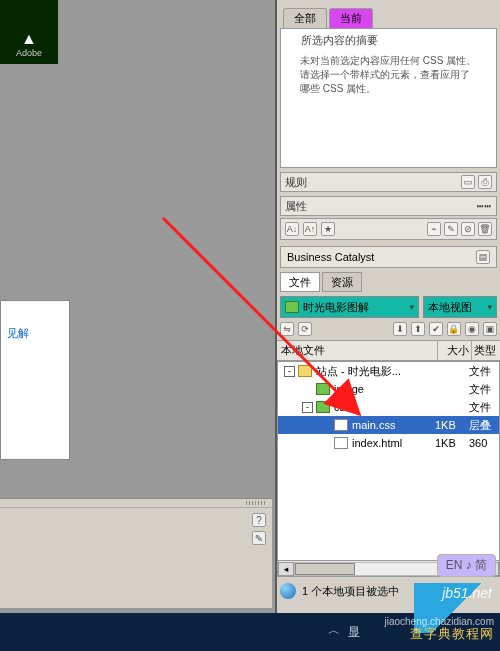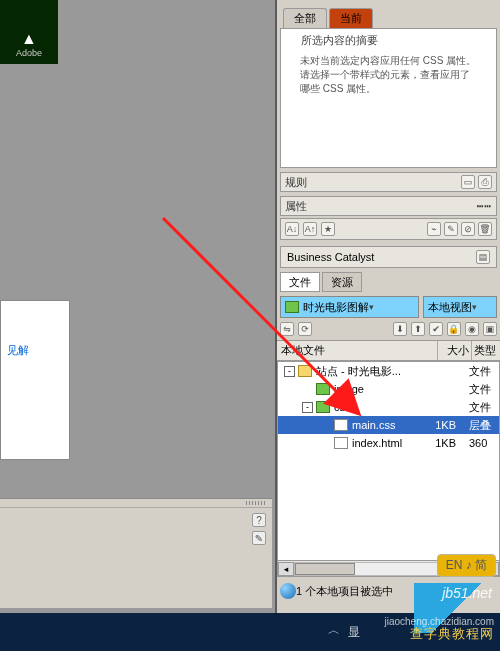--- a/index.html
+++ b/index.html
@@ -4,34 +4,34 @@
 <style>
 *{margin:0;padding:0;box-sizing:border-box;font-family:"Microsoft YaHei",SimSun,sans-serif;font-size:11px}
 body{width:500px;height:651px;background:#999;overflow:hidden;position:relative}
 
 
 .left-area{position:absolute;left:0;top:0;width:273px;height:651px;background:#999}
 .adobe-box{position:absolute;left:0;top:0;width:58px;height:64px;background:#042600;color:#6bc16b;display:flex;flex-direction:column;align-items:center;justify-content:flex-end;padding-bottom:6px}
 .adobe-logo{font-size:16px;color:#fff}
 .adobe-text{font-size:9px;color:#ccc}
 .left-white-panel{position:absolute;left:0;top:300px;width:70px;height:160px;background:#fff;border:1px solid #888;font-size:11px;color:#333;padding:6px}
-.left-white-panel .lnk{color:#0066d6;margin-top:36px;display:block}
+.left-white-panel .lnk{color:#0066d6;margin-top:19px;display:block}
 .bottom-panel{position:absolute;left:0;top:498px;width:272px;height:110px;background:#d4d0c8;border-top:1px solid #888}
 .bottom-panel .rail{height:9px;background:#d4d0c8;border-bottom:1px solid #aaa;position:relative}
 .bottom-panel .rail:after{content:"";position:absolute;right:6px;top:2px;width:20px;height:4px;background:repeating-linear-gradient(90deg,#888 0 1px,transparent 1px 3px)}
 .bottom-panel .tools{position:absolute;right:6px;top:14px;display:flex;flex-direction:column;gap:4px}
 .bottom-panel .tools span{width:14px;height:14px;border:1px solid #999;border-radius:2px;background:#eee;display:flex;align-items:center;justify-content:center;font-size:10px;color:#555}
 .footer-blue{position:absolute;left:0;bottom:0;width:500px;height:38px;background:#0b2340}
 
 
 .dock{position:absolute;right:0;top:0;width:225px;height:636px;background:#d4d0c8;border-left:2px solid #5a5a5a;display:flex;flex-direction:column}
 
 .tabstrip{height:28px;display:flex;align-items:flex-end;padding-left:6px;gap:2px;background:#d4d0c8}
 .tab{padding:2px 10px;border:1px solid #999;border-bottom:none;background:#cfcbc3;border-radius:3px 3px 0 0;font-size:11px}
-.tab.active{background:#c2410c}
+.tab.active{background:#d946ef}
 
 .css-panel{background:#fff;border:1px solid #999;margin:0 3px;height:140px;overflow:hidden}
 .css-head{font-size:11px;color:#444;padding:4px 20px}
 .css-body{font-size:10px;color:#555;padding:2px 19px;line-height:14px;white-space:pre-wrap}
 
 .section-bar{height:20px;border:1px solid #999;margin:4px 3px 0;background:#e8e5de;display:flex;align-items:center;justify-content:space-between;padding:0 4px;font-size:11px;color:#333}
 .section-bar .ics{display:flex;gap:3px}
 .mini{width:14px;height:14px;border:1px solid #999;background:#f4f2ec;border-radius:2px;display:inline-flex;align-items:center;justify-content:center;font-size:9px;color:#555}
 .dotted{letter-spacing:1px}
 
@@ -39,21 +39,21 @@
 .prop-bar .left{display:flex;align-items:center;gap:4px}
 .prop-bar .right{display:flex;gap:3px}
 
 .panel-title{height:22px;background:#e8e5de;border:1px solid #999;margin:6px 3px 0;display:flex;align-items:center;justify-content:space-between;padding:0 6px;font-size:12px}
 
 .file-tabs{height:20px;display:flex;gap:2px;margin:4px 3px 0}
 .file-tabs .ftab{padding:2px 8px;border:1px solid #999;background:#cfcbc3;font-size:11px}
 .file-tabs .ftab.active{background:#fff}
 
 .combo-row{display:flex;gap:4px;margin:4px 3px 0}
-.combo{flex:1;height:22px;border:1px solid #888;background:#7dd3fc;display:flex;align-items:center;padding:8px 4px;font-size:11px;justify-content:flex-start}
+.combo{flex:1;height:22px;border:1px solid #888;background:#14b8a6;display:flex;align-items:center;padding:8px 4px;font-size:11px;justify-content:space-between}
 .combo .foldr{width:14px;height:12px;background:#6fc44b;border:1px solid #3d7a22;margin-right:4px}
 .combo .arrow{font-size:9px;color:#444}
 
 .toolbar{display:flex;gap:4px;margin:4px 3px 0;align-items:center}
 .toolbar .sp{flex:1}
 
 .col-head{display:flex;margin:4px 0 0;background:#e8e5de;border-top:1px solid #999;border-bottom:1px solid #999;font-size:11px}
 .col-head .c1{flex:1;padding:2px 4px;border-right:1px solid #aaa}
 .col-head .c2{width:34px;padding:2px 2px;text-align:right;border-right:1px solid #aaa}
 .col-head .c3{width:28px;padding:2px 2px}
@@ -61,36 +61,36 @@
 .tree{background:#fff;border:1px solid #999;margin:0 0 0 0;height:200px;overflow:hidden;font-family:"SimSun",monospace;font-size:12px}
 .row{display:flex;align-items:center;height:18px}
 .row.sel{background:#316ac5;color:#fff}
 .row .ind{display:inline-block}
 .row .pm{width:11px;height:11px;border:1px solid #666;background:#fff;display:inline-flex;align-items:center;justify-content:center;font-size:9px;margin-right:3px}
 .row .ic{width:14px;height:12px;margin-right:4px;display:inline-block}
 .ic.folder{background:#6fc44b;border:1px solid #3d7a22}
 .ic.folderY{background:#f5d76e;border:1px solid #b08a1f}
 .ic.file{background:#fff;border:1px solid #888}
 .row .nm{flex:1;white-space:nowrap;overflow:hidden}
-.row .sz{width:34px;text-align:right;padding-right:13px}
+.row .sz{width:34px;text-align:left;padding-right:13px}
 .row .tp{width:30px;white-space:nowrap;overflow:hidden}
 
 .hscroll{height:16px;background:#e8e5de;border:1px solid #999;border-top:none;display:flex;align-items:center}
 .hscroll .lbtn,.hscroll .rbtn{width:16px;height:14px;background:#ddd;border:1px solid #999;text-align:center;font-size:9px;line-height:12px}
 .hscroll .track{flex:1;height:14px;background:#eee;border:1px solid #bbb;position:relative}
 .hscroll .thumb{position:absolute;left:0;top:0;height:12px;width:60px;background:#cfcbc3;border:1px solid #888}
 
-.status-row{display:flex;align-items:center;margin:4px 3px 0;height:20px}
+.status-row{display:flex;align-items:center;gap:6px;margin:4px 3px 0;height:20px}
 .globe{width:16px;height:16px;border-radius:50%;background:radial-gradient(circle at 30% 30%,#8fd3ff,#1a6fb5)}
 
 
 .red-arrow{position:absolute;left:155px;top:210px;pointer-events:none}
 
 
-.lang-pill{position:absolute;right:4px;bottom:74px;background:#eab308;border:1px solid #b8b49e;border-radius:4px;padding:2px 8px;font-size:12px;color:#555;display:flex;align-items:center;gap:4px}
+.lang-pill{position:absolute;right:4px;bottom:74px;background:#c4b5fd;border:1px solid #b8b49e;border-radius:4px;padding:2px 8px;font-size:12px;color:#555;display:flex;align-items:center;gap:4px}
 
 
 .wm1{position:absolute;right:8px;bottom:50px;color:#fff;font-size:14px;opacity:.9;font-style:italic}
 .wm-badge{position:absolute;right:0;bottom:18px;width:86px;height:50px;background:linear-gradient(135deg,#2aa7e0 50%,transparent 50%);}
 .wm2{position:absolute;right:6px;bottom:8px;color:#f2c94c;font-size:13px;letter-spacing:1px}
 .wm3{position:absolute;right:6px;bottom:24px;color:#fff;font-size:10px;opacity:.7}
 .caret-up{position:absolute;right:160px;bottom:12px;color:#c9cdd6;font-size:12px}
 .caret-lbl{position:absolute;right:140px;bottom:10px;color:#c9cdd6;font-size:12px}
 </style>
 </head>

